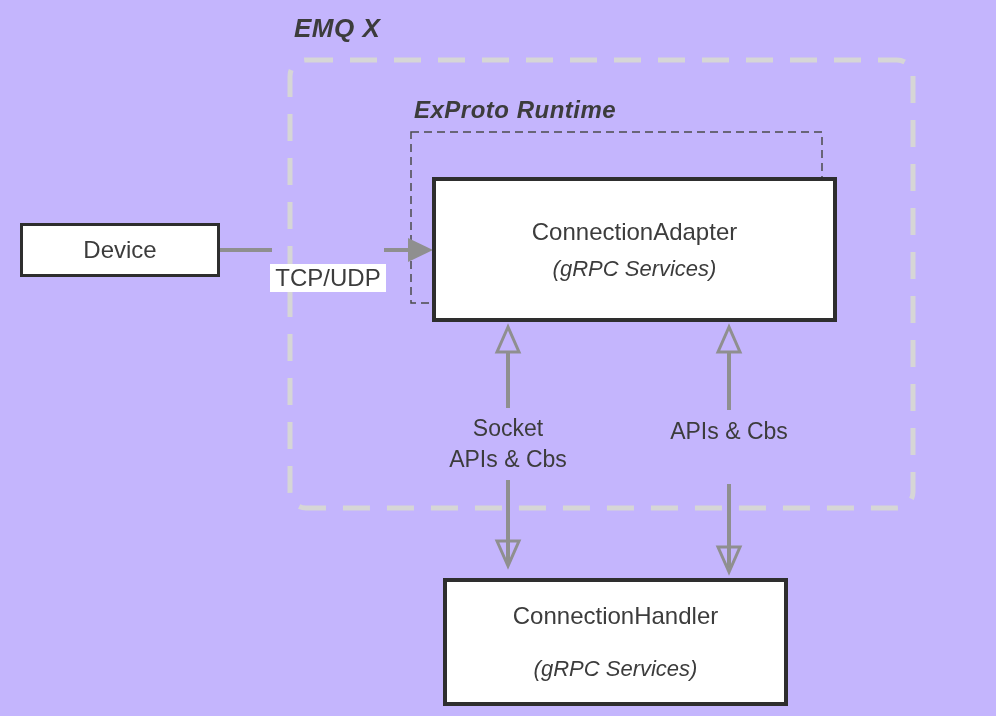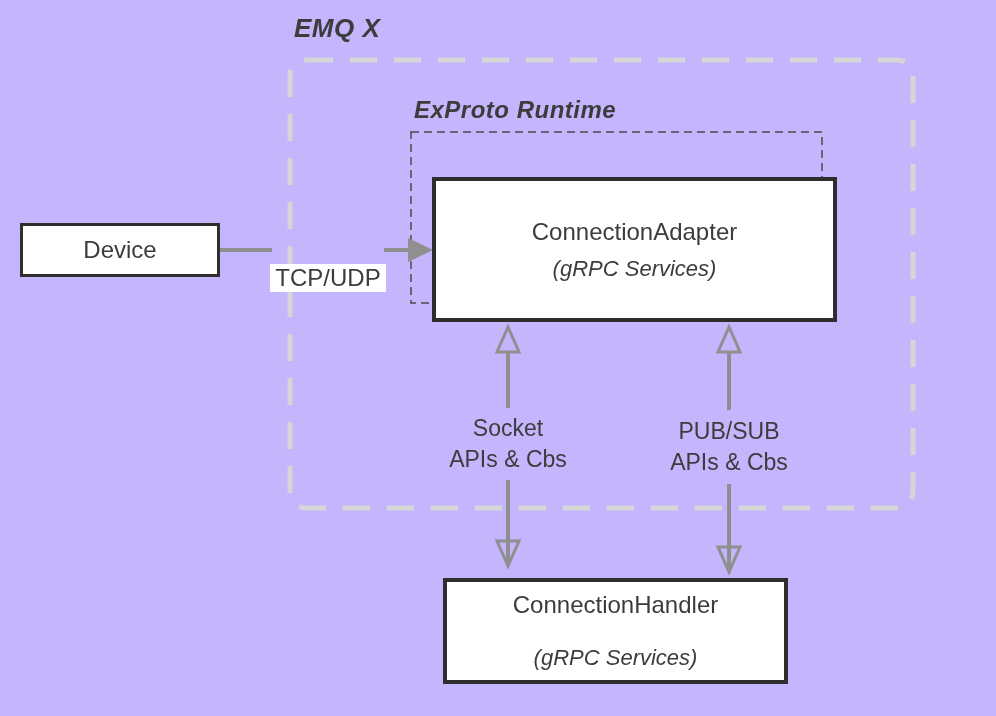--- a/index.html
+++ b/index.html
@@ -24,21 +24,21 @@
   .group-title{font-style:italic;font-weight:600;font-size:26px;letter-spacing:0.5px;}
   .emqx-title{left:294px;top:13px;}
   .runtime-title{left:414px;top:96px;font-size:24px;}
   .node{
     position:absolute;background:#ffffff;border:4px solid var(--box-border);
     display:flex;flex-direction:column;align-items:center;justify-content:center;
     text-align:center;color:var(--text-dark);
   }
   .node-device{left:20px;top:223px;width:200px;height:54px;border-width:3px;}
   .node-adapter{left:432px;top:177px;width:405px;height:145px;gap:10px;}
-  .node-handler{left:443px;top:578px;width:345px;height:106px;gap:26px;}
+  .node-handler{left:443px;top:578px;width:345px;height:128px;gap:26px;}
   .node-title{font-size:24px;line-height:28px;}
   .node-subtitle{font-size:22px;line-height:26px;font-style:italic;}
   .edge-label{position:absolute;text-align:center;color:var(--text-dark);}
   .tcp-label{left:270px;top:236px;width:116px;font-size:24px;line-height:28px;background:#ffffff;margin-top:28px;}
   .socket-label{left:428px;top:413px;width:160px;font-size:23px;line-height:31px;}
   .pubsub-label{left:649px;top:416px;width:160px;font-size:23px;line-height:31px;}
 </style>
 </head>
 <body>
 
@@ -89,17 +89,16 @@
   </div>
 
   <div class="edge-label tcp-label">TCP/UDP</div>
 
   <div class="edge-label socket-label">
     <div>Socket</div>
     <div>APIs &amp; Cbs</div>
   </div>
 
   <div class="edge-label pubsub-label">
-    <div>PUB/SUB</div>
     <div>APIs &amp; Cbs</div>
   </div>
 
 </div>
 
 </body></html>

